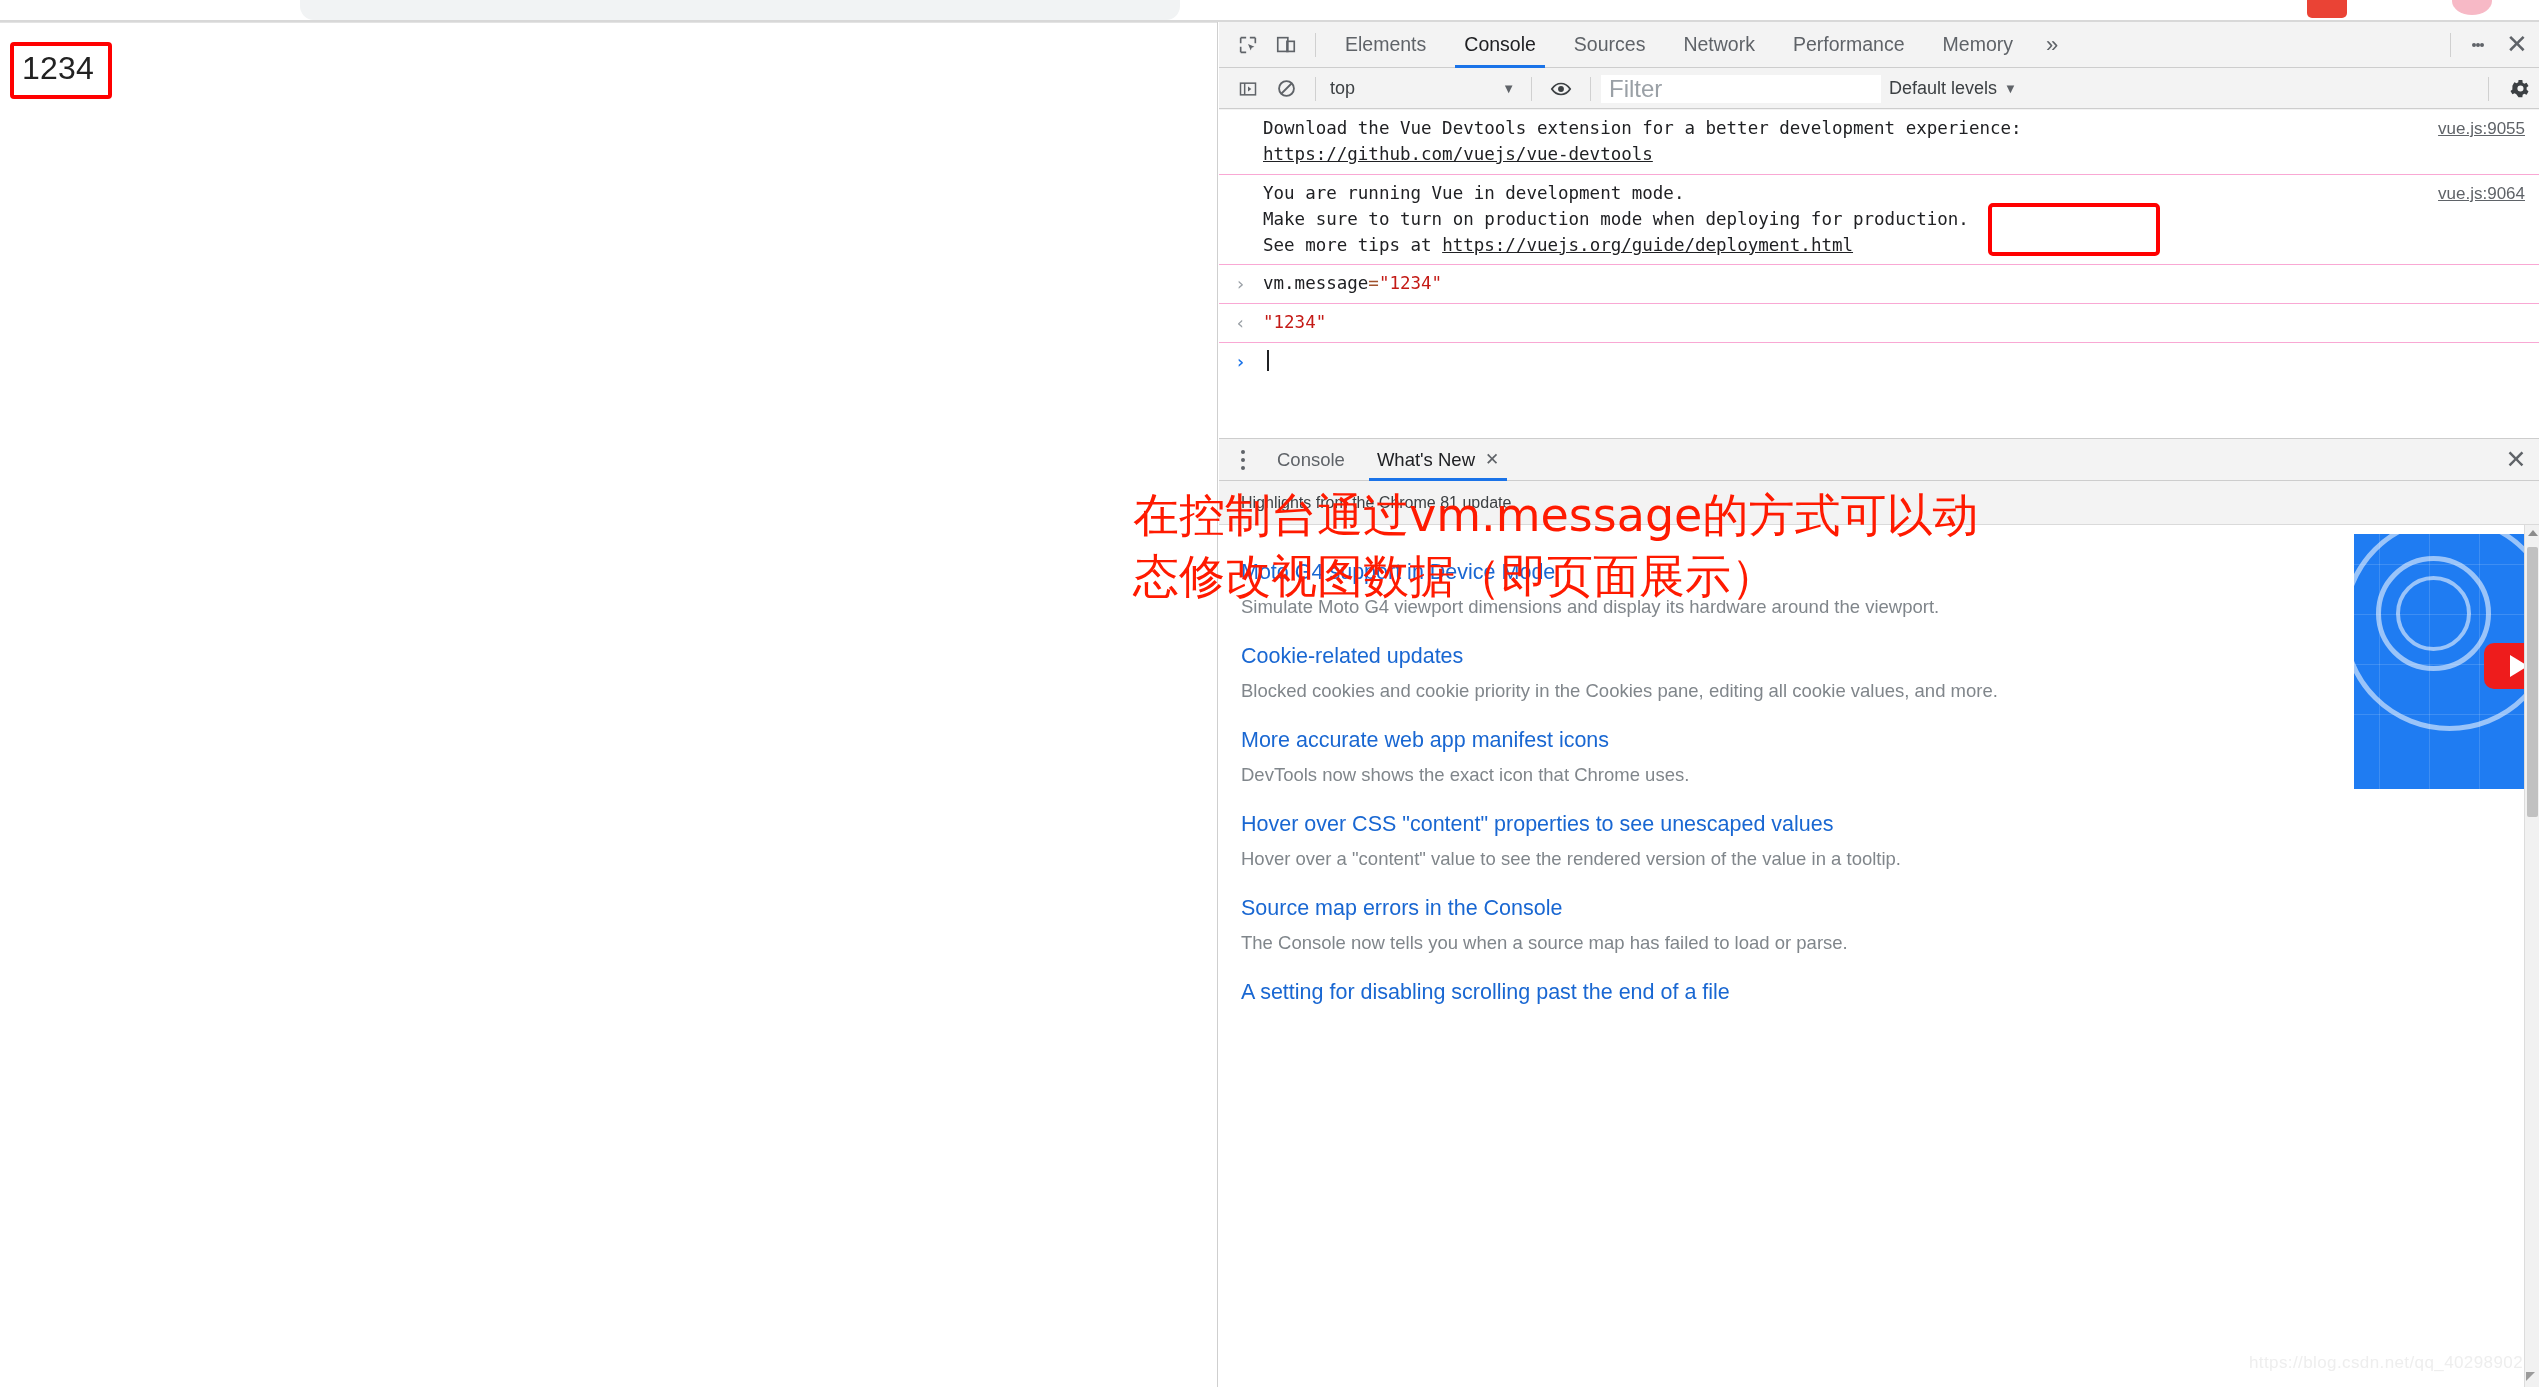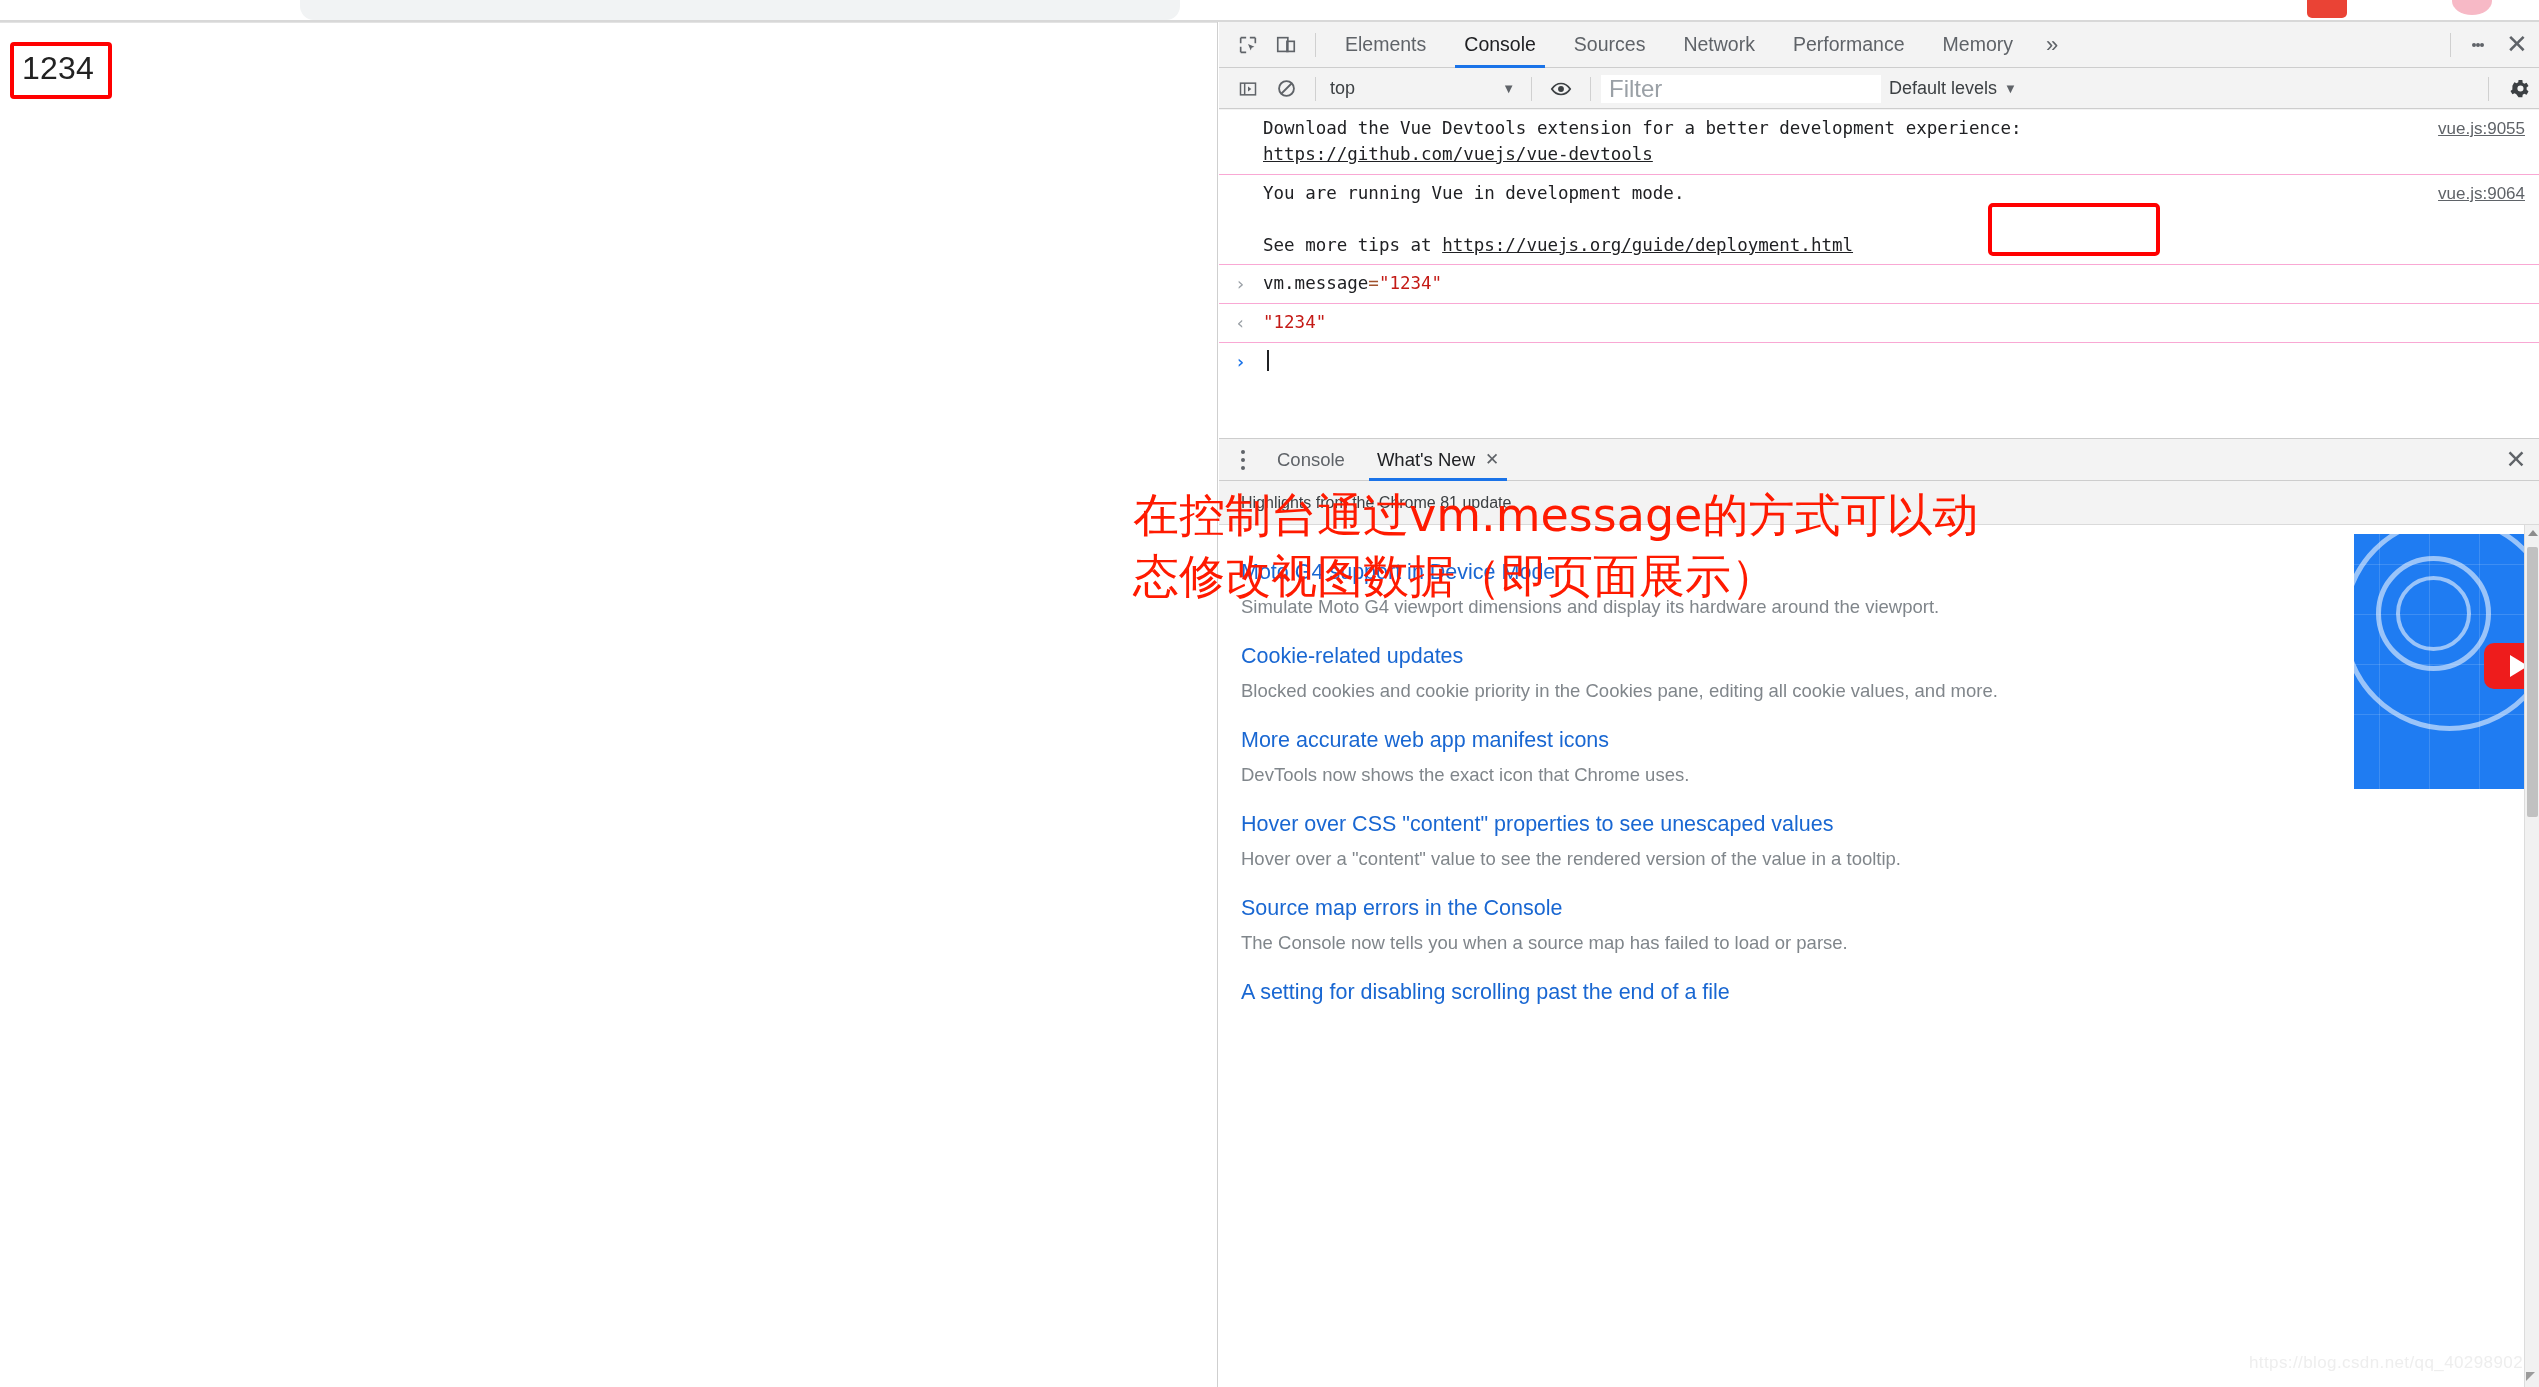--- a/index.html
+++ b/index.html
@@ -247,21 +247,21 @@
     </div>
 
     <div class="console-area">
 
       <div class="log-row">
         <div class="log-text"><span>Download the Vue Devtools extension for a better development experience:</span><br><span class="lnk">https://github.com/vuejs/vue-devtools</span></div>
         <div class="log-src">vue.js:9055</div>
       </div>
 
       <div class="log-row">
-        <div class="log-text"><span>You are running Vue in development mode.</span><br><br><span>See more tips at </span><span class="lnk">https://vuejs.org/guide/deployment.html</span></div>
+        <div class="log-text"><span>You are running Vue in development mode.</span><br><span>Make sure to turn on production mode when deploying for production.</span><br><span>See more tips at </span><span class="lnk">https://vuejs.org/guide/deployment.html</span></div>
         <div class="log-src">vue.js:9064</div>
       </div>
 
       <div class="log-row">
         <div class="gutter">›</div>
         <div class="log-text"><span>vm.message</span><span class="op">=</span><span class="str">"1234"</span></div>
       </div>
 
       <div class="log-row">
         <div class="gutter">‹</div>

